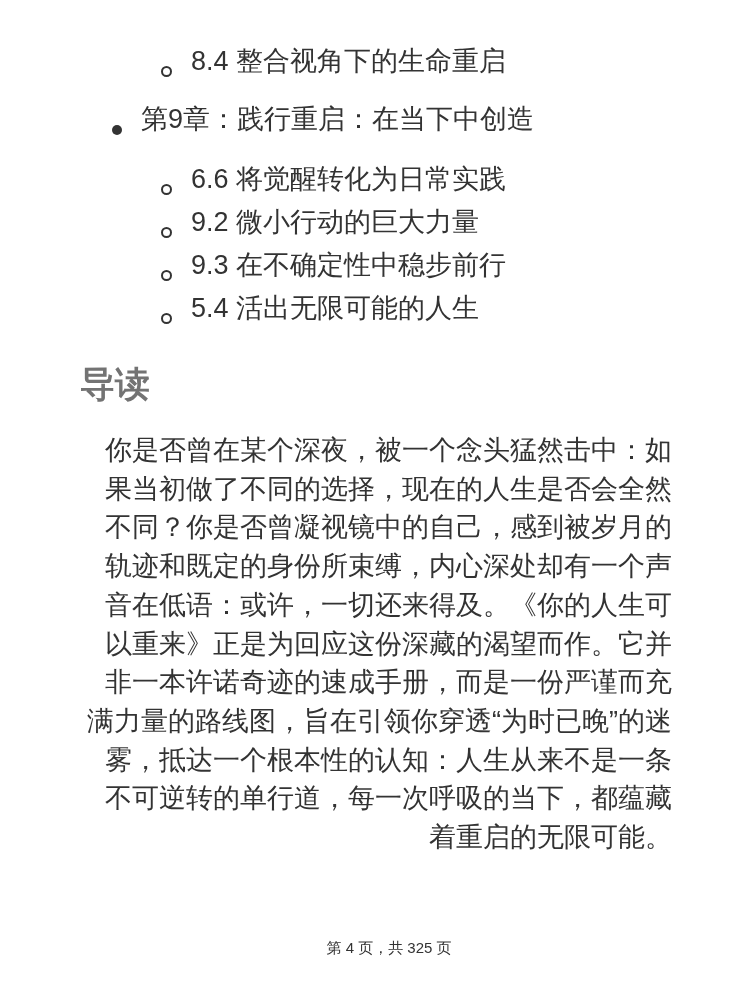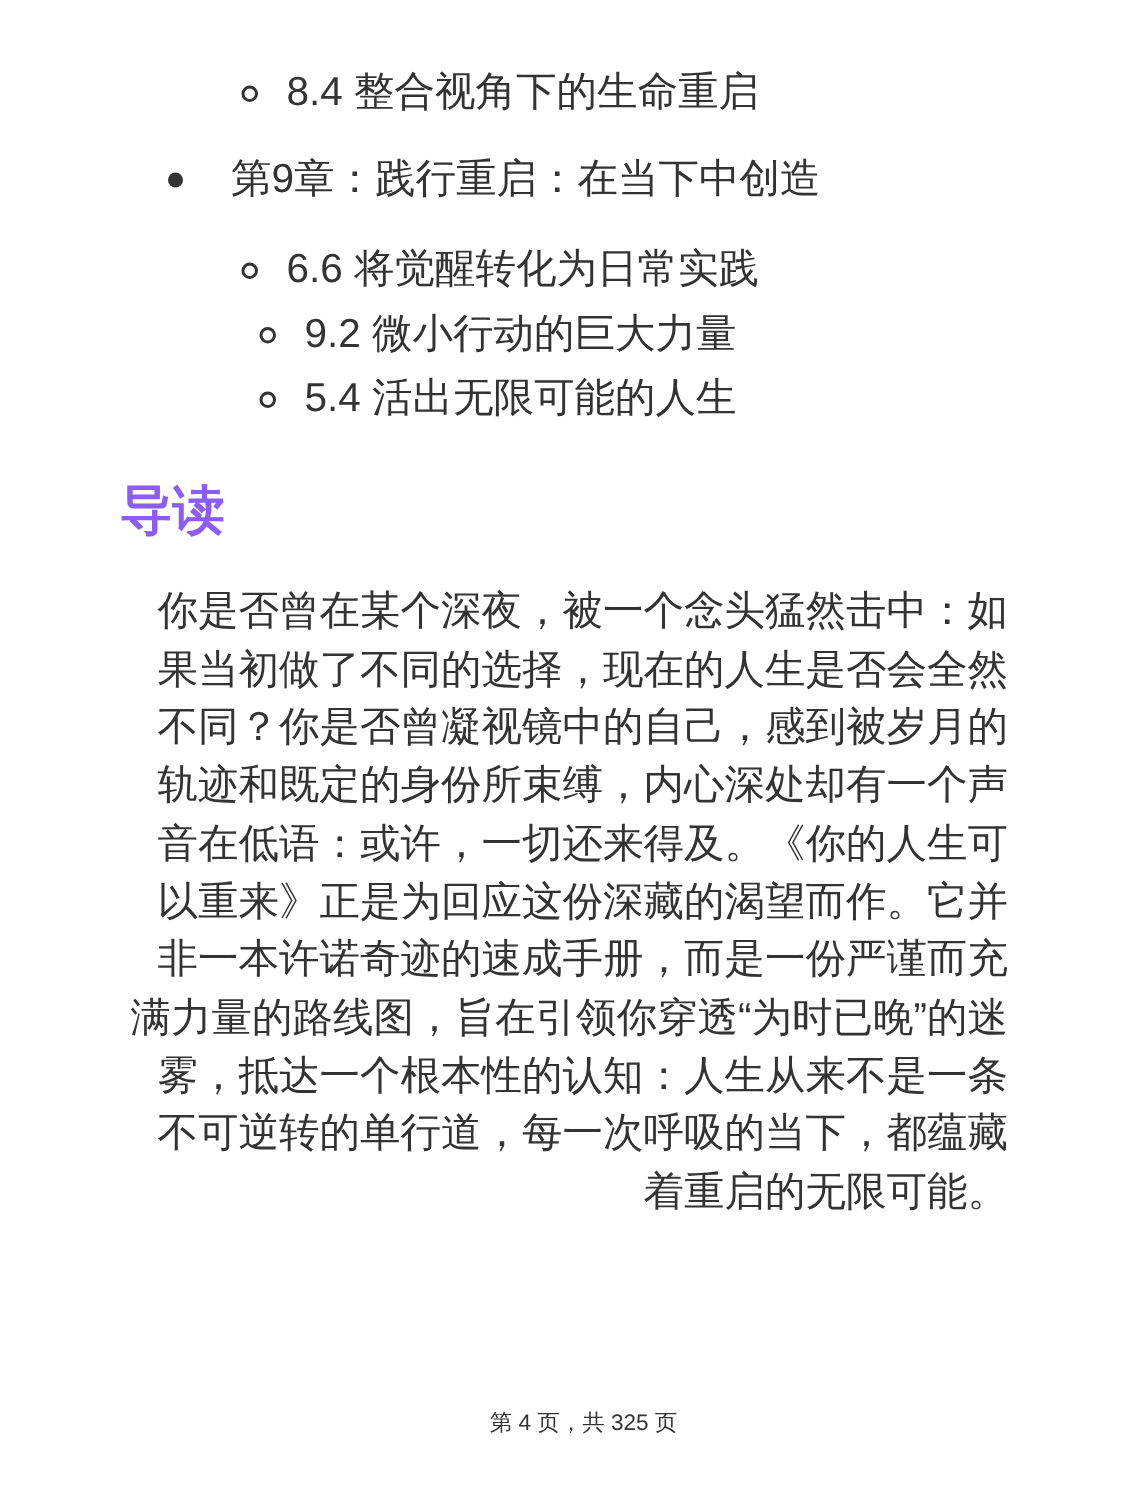--- a/index.html
+++ b/index.html
@@ -14,26 +14,26 @@
     background: #ffffff;
     font-family: "Liberation Sans", "DejaVu Sans", sans-serif;
     color: #333333;
     overflow: hidden;
   }
   .toc {
     padding-top: 46px;
   }
   .toc-row {
     display: flex;
-    align-items: flex-start;
+    align-items: flex-end;
     font-size: 27px;
     line-height: 31px;
     color: #333333;
   }
-  .toc-row.level-1 { padding-left: 112px; gap: 13px; }
+  .toc-row.level-1 { padding-left: 112px; }
   .toc-row.level-2 { padding-left: 161px; }
   .toc-row .marker {
     flex: 0 0 auto;
     display: inline-block;
     margin-top: 11px;
     margin-right: 19px;
   }
   .marker.disc {
     width: 10px;
     height: 10px;
@@ -42,27 +42,27 @@
   }
   .marker.circle {
     width: 7px;
     height: 7px;
     border-radius: 50%;
     border: 2px solid #333333;
     background: transparent;
   }
   .toc-row.gap-chapter { margin-top: 27px; }
   .toc-row.gap-first-sub { margin-top: 29px; }
-  .toc-row.gap-sub { margin-top: 12px; margin-left: 12px; }
+  .toc-row.gap-sub { margin-top: 12px; }
   .section-heading {
     margin: 40px 0 0 80px;
     font-size: 35px;
     line-height: 40px;
     font-weight: bold;
-    color: #8b5cf6;
+    color: #737373;
   }
   .intro-paragraph {
     margin: 27px 80px 0 80px;
     width: 592px;
     font-size: 27px;
     line-height: 38.7px;
     color: #333333;
     text-align: right;
   }
   .page-footer {
@@ -96,20 +96,24 @@
     <div class="toc-row level-2 gap-first-sub">
       <span class="marker circle"></span>
       <span>6.6 将觉醒转化为日常实践</span>
     </div>
 
     <div class="toc-row level-2 gap-sub">
       <span class="marker circle"></span>
       <span>9.2 微小行动的巨大力量</span>
     </div>
 
+    <div class="toc-row level-2 gap-sub">
+      <span class="marker circle"></span>
+      <span>9.3 在不确定性中稳步前行</span>
+    </div>
 
     <div class="toc-row level-2 gap-sub">
       <span class="marker circle"></span>
       <span>5.4 活出无限可能的人生</span>
     </div>
 
   </div>
 
   <h2 class="section-heading">导读</h2>
 

